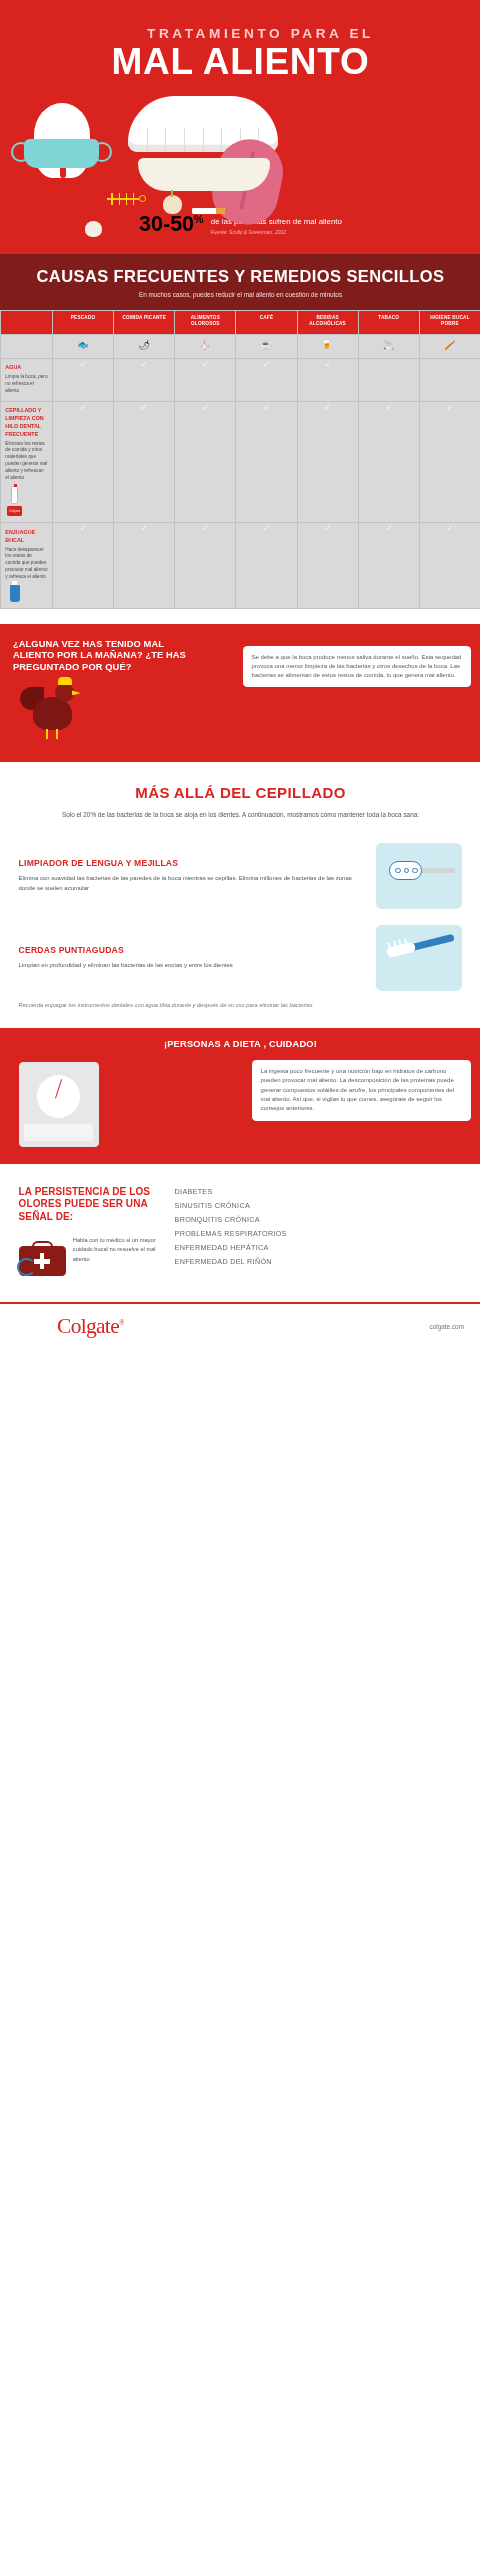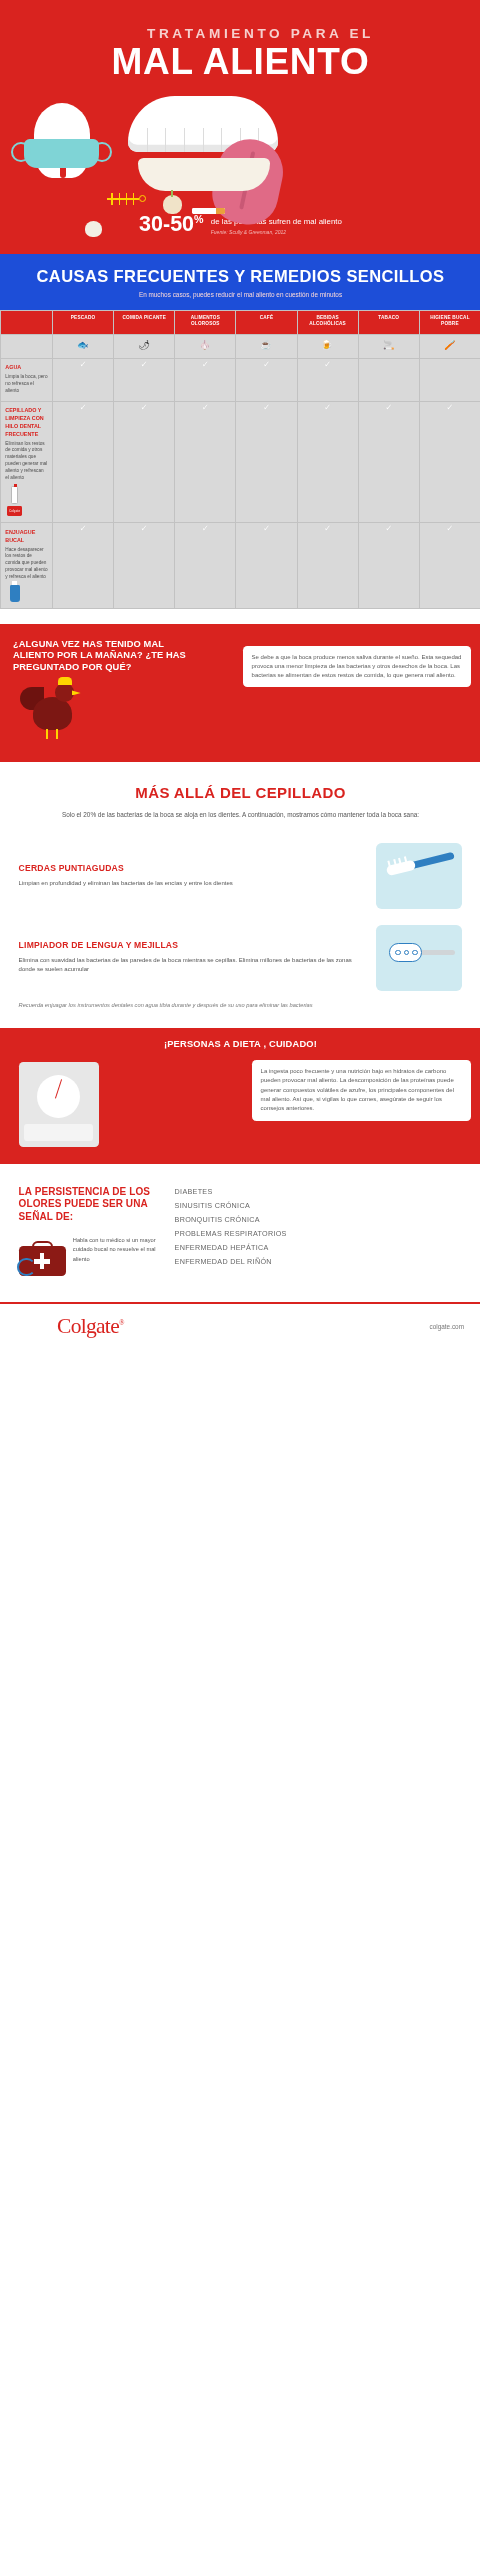--- a/index.html
+++ b/index.html
@@ -43,21 +43,21 @@
   .hero-stat {
     display: flex;
     align-items: flex-end;
     justify-content: center;
     gap: 7.2px;
     padding: 0 0 18.6px 0;
   }
   .hero-stat .num {
     font-size: 21.5px;
     font-weight: bold;
-    color: #ffffff;
+    color: #000000;
     line-height: 1;
   }
   .hero-stat .num sup { font-size: 10.7px; }
   .hero-stat .txt { font-size: 7.9px; text-align: left; line-height: 1.3; }
   .hero-stat .src { display:block; font-size: 5px; font-style: italic; color:#f3b9b7; margin-top:2.1px;}
 
   
   .tooth {
     position: absolute; left: 34px; top: 17px;
     width: 56px; height: 75px;
@@ -112,21 +112,21 @@
     background:#fff; border-radius:1.4px;
   }
   .cig:after{ content:""; position:absolute; right:0; top:0; width:8.6px; height:5.7px; background:#e9a13b; border-radius:0 1.4px 1.4px 0;}
   .garlic{
     position:absolute; left:85px; top:135px; width:17px; height:15.8px;
     background:#f2efe4; border-radius:50% 50% 45% 45%;
   }
 
   
   .sec-head {
-    background:#1d4ed8; color:#fff; text-align:center; padding:13px 29px 11.5px;
+    background:#7f1d1d; color:#fff; text-align:center; padding:13px 29px 11.5px;
   }
   .sec-head h2{
     font-size:16.5px; font-weight:bold; line-height:1.1; letter-spacing:0.4px;
     text-transform:uppercase;
   }
   .sec-head p{ font-size:6.4px; margin-top:5.7px; color:#fbd9d8;}
 
   table.matrix{
     width:100%; border-collapse:collapse; background:#d9d9d9; table-layout:fixed;
   }
@@ -398,47 +398,47 @@
     </div>
   </section>
 
   <section class="beyond">
     <h2>MÁS ALLÁ DEL CEPILLADO</h2>
     <p>Solo el 20% de las bacterias de la boca se aloja en los dientes. A continuación, mostramos cómo mantener toda la boca sana:</p>
   </section>
 
   <div class="feature">
     <div class="txt">
+      <h4>LIMPIADOR DE LENGUA Y MEJILLAS</h4>
+      <p>Elimina con suavidad las bacterias de las paredes de la boca mientras se cepillas. Elimina millones de bacterias de las zonas donde se suelen acumular</p>
+    </div>
+    <div class="circ">
+      <div class="scraper">
+        <div class="stick"></div>
+          <div class="pad"></div>
+        <div class="dot" style="left:5.7px"></div>
+          <div class="dot" style="left:14.3px"></div>
+          <div class="dot" style="left:23px"></div>
+      </div>
+    </div>
+  </div>
+
+  <div class="feature">
+    <div class="txt">
       <h4>CERDAS PUNTIAGUDAS</h4>
       <p>Limpian en profundidad y eliminan las bacterias de las encías y entre los dientes</p>
     </div>
     <div class="circ">
       <div class="brush">
         <div class="handle"></div>
           <div class="head"></div>
         <div class="bristle" style="left:2.9px"></div>
           <div class="bristle" style="left:8.6px"></div>
         <div class="bristle" style="left:14.3px"></div>
           <div class="bristle" style="left:20px"></div>
-      </div>
-    </div>
-  </div>
-
-  <div class="feature">
-    <div class="txt">
-      <h4>LIMPIADOR DE LENGUA Y MEJILLAS</h4>
-      <p>Elimina con suavidad las bacterias de las paredes de la boca mientras se cepillas. Elimina millones de bacterias de las zonas donde se suelen acumular</p>
-    </div>
-    <div class="circ">
-      <div class="scraper">
-        <div class="stick"></div>
-          <div class="pad"></div>
-        <div class="dot" style="left:5.7px"></div>
-          <div class="dot" style="left:14.3px"></div>
-          <div class="dot" style="left:23px"></div>
       </div>
     </div>
   </div>
 
   <p class="note">Recuerda enjuagar los instrumentos dentales con agua tibia durante y después de su uso para eliminar las bacterias</p>
 
   <section class="diet" style="height:136px;">
     <h3>¡PERSONAS A DIETA , CUIDADO!</h3>
     <div class="bubble">La ingesta poco frecuente y una nutrición bajo en hidratos de carbono pueden provocar mal aliento. La descomposición de las proteínas puede generar compuestos volátiles de azufre, los principales componentes del mal aliento. Así que, si vigilas lo que comes, asegúrate de seguir los consejos anteriores.</div>
     <div class="scale">

